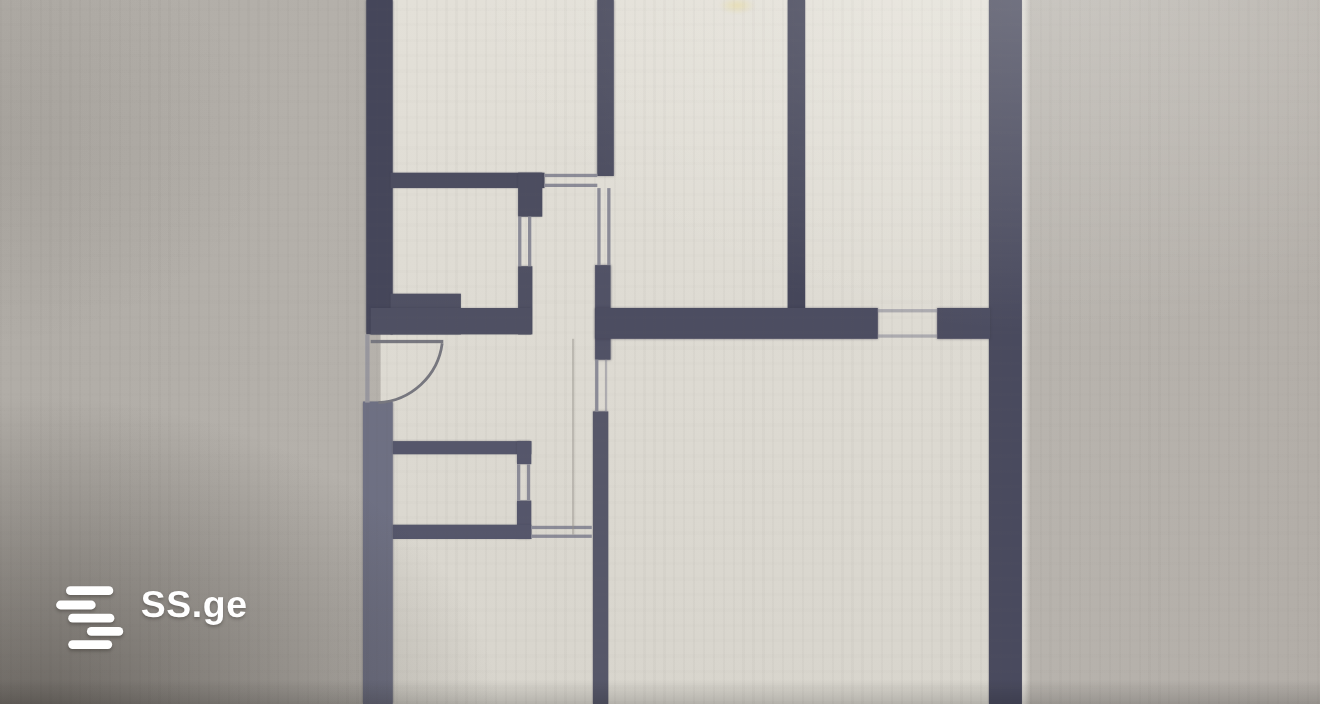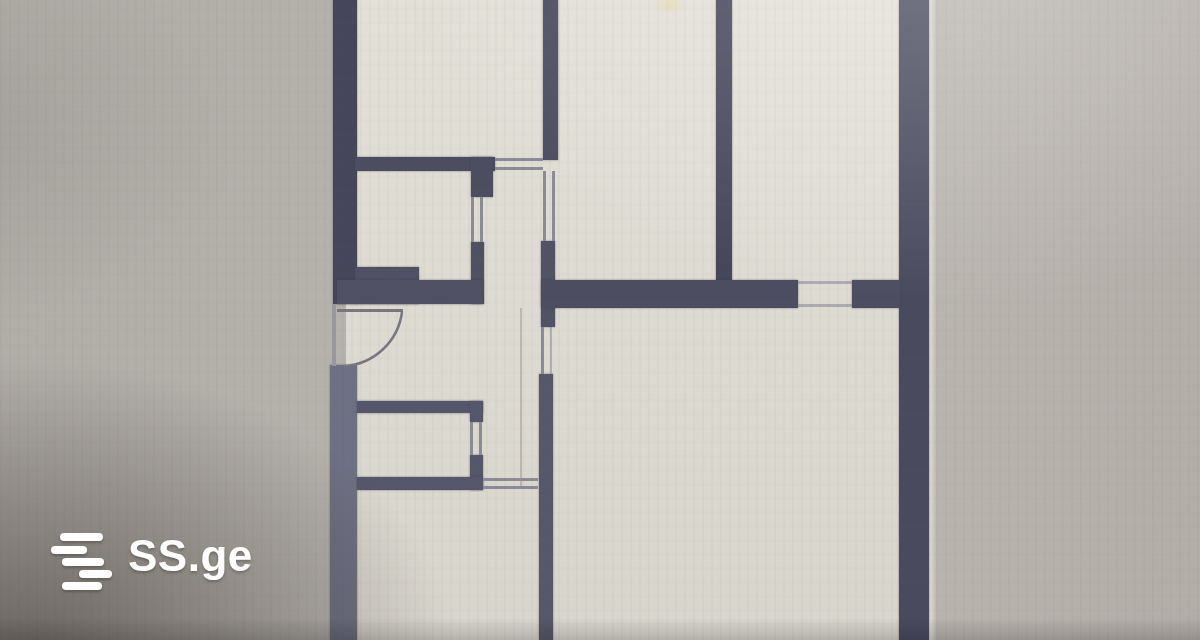--- a/index.html
+++ b/index.html
@@ -48,21 +48,21 @@
       radial-gradient(ellipse 1000px 620px at 80% -6%, rgba(255,255,250,0.25), rgba(255,255,250,0) 55%),
       linear-gradient(to bottom, rgba(0,0,0,0) 96.5%, rgba(0,0,0,0.16) 100%);
   }
   .watermark { position: absolute; left: 0; top: 0; }
   .logo-bar {
     position: absolute; background: #ffffff; border-radius: 4.5px;
     box-shadow: 0 2px 3px rgba(20,18,16,0.28);
   }
   .logo-text {
     position: absolute; left: 128px; top: 531px;
-    color: #ffffff; font-size: 44px; font-weight: 700; letter-spacing: 0.5px;
+    color: #ffffff; font-size: 34px; font-weight: 700; letter-spacing: 0.5px;
     text-shadow: 0 2px 3px rgba(20,18,16,0.28);
   }
 </style>
 </head>
 <body>
 
 <div class="photo">
   <div class="paper"></div>
   <div class="paper-edge"></div>
 

